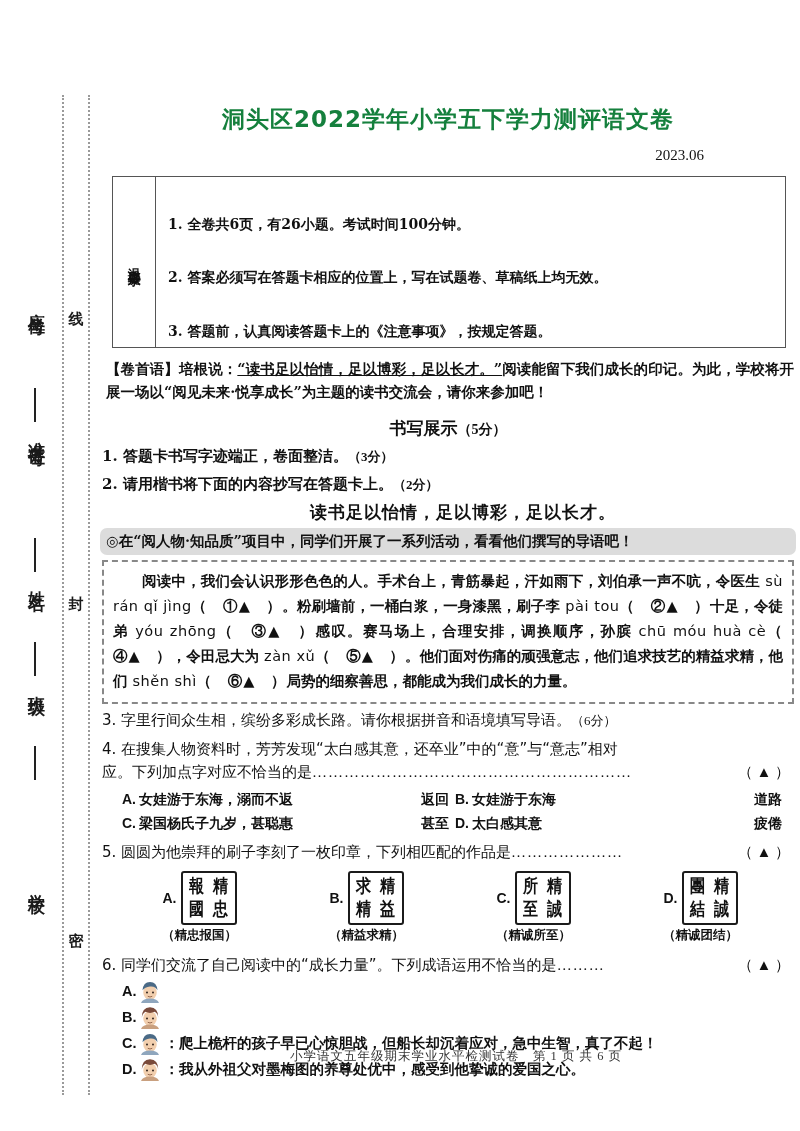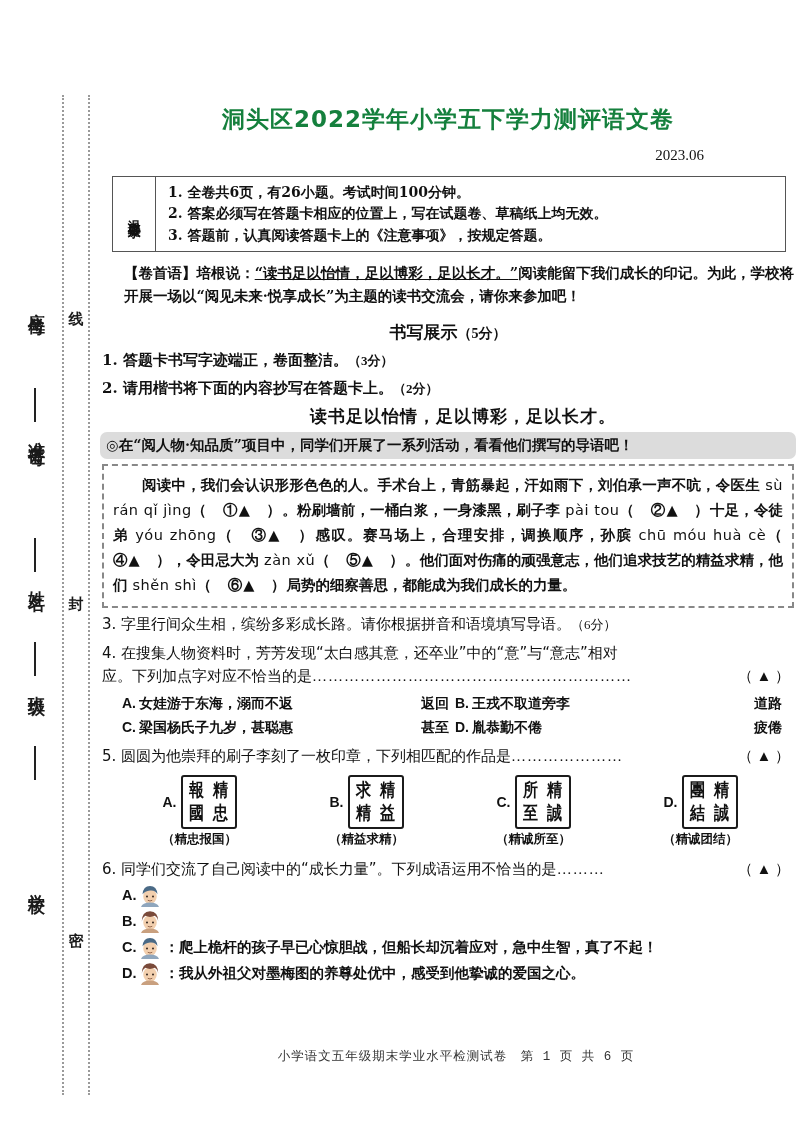--- a/index.html
+++ b/index.html
@@ -111,25 +111,25 @@
     line-height: 1.05;
   }
   .notice-items {
     flex: 1;
     padding: 5px 8px 5px 12px;
     font-size: 14px;
     line-height: 1.52;
     font-family: "DejaVu Serif", "Liberation Serif", serif;
     font-weight: bold;
   }
-  .notice-items div { white-space: nowrap; }
+  .notice-items div { white-space: nowrap; margin-top: 32px; }
 
   
   .preface {
-    margin: 9px 6px 0 28px;
+    margin: 9px 6px 0 10px;
     font-size: 14.5px;
     line-height: 1.62;
     font-weight: bold;
     font-family: "DejaVu Serif", "Liberation Serif", serif;
     text-align: justify;
   }
   .preface .u { text-decoration: underline; }
 
   
   .section-head {
@@ -299,21 +299,21 @@
   }
   .avatar { width: 24px; height: 24px; flex: 0 0 auto; }
   .av-text { margin-left: 3px; }
 
   .footer {
     position: absolute;
     left: 16px; right: 0;
     top: 1048px;
     text-align: center;
     font-size: 12.5px;
-    font-family: Liberation Mono, monospace;
+    font-family: Liberation Serif, serif;
     color: #333;
     letter-spacing: 1px;
   }
 </style>
 </head>
 <body>
 
 <div class="margin-strip">
   <div class="dotted-line outer"></div>
   <div class="dotted-line inner"></div>
@@ -376,31 +376,31 @@
   </div>
 
   <div class="opt-grid">
     <div class="opt-cell">
       <span class="opt-key">A.</span>
       <span class="opt-main">女娃游于东海，溺而不返</span>
       <span class="opt-gloss">返回</span>
     </div>
     <div class="opt-cell">
       <span class="opt-key">B.</span>
-      <span class="opt-main">王戎不取道旁李</span>
+      <span class="opt-main">女娃游于东海</span>
       <span class="opt-gloss">道路</span>
     </div>
     <div class="opt-cell">
       <span class="opt-key">C.</span>
       <span class="opt-main">梁国杨氏子九岁，甚聪惠</span>
       <span class="opt-gloss">甚至</span>
     </div>
     <div class="opt-cell">
       <span class="opt-key">D.</span>
-      <span class="opt-main">胤恭勤不倦</span>
+      <span class="opt-main">太白感其意</span>
       <span class="opt-gloss">疲倦</span>
     </div>
   </div>
 
   <div class="q">
     <div style="display:flex;align-items:center;">
       <span>5. 圆圆为他崇拜的刷子李刻了一枚印章，下列相匹配的作品是</span>
         <span class="leader" style="flex:1;overflow:hidden;">…………………</span>
         <span class="ans-paren">（ ▲ ）</span>
     </div>

